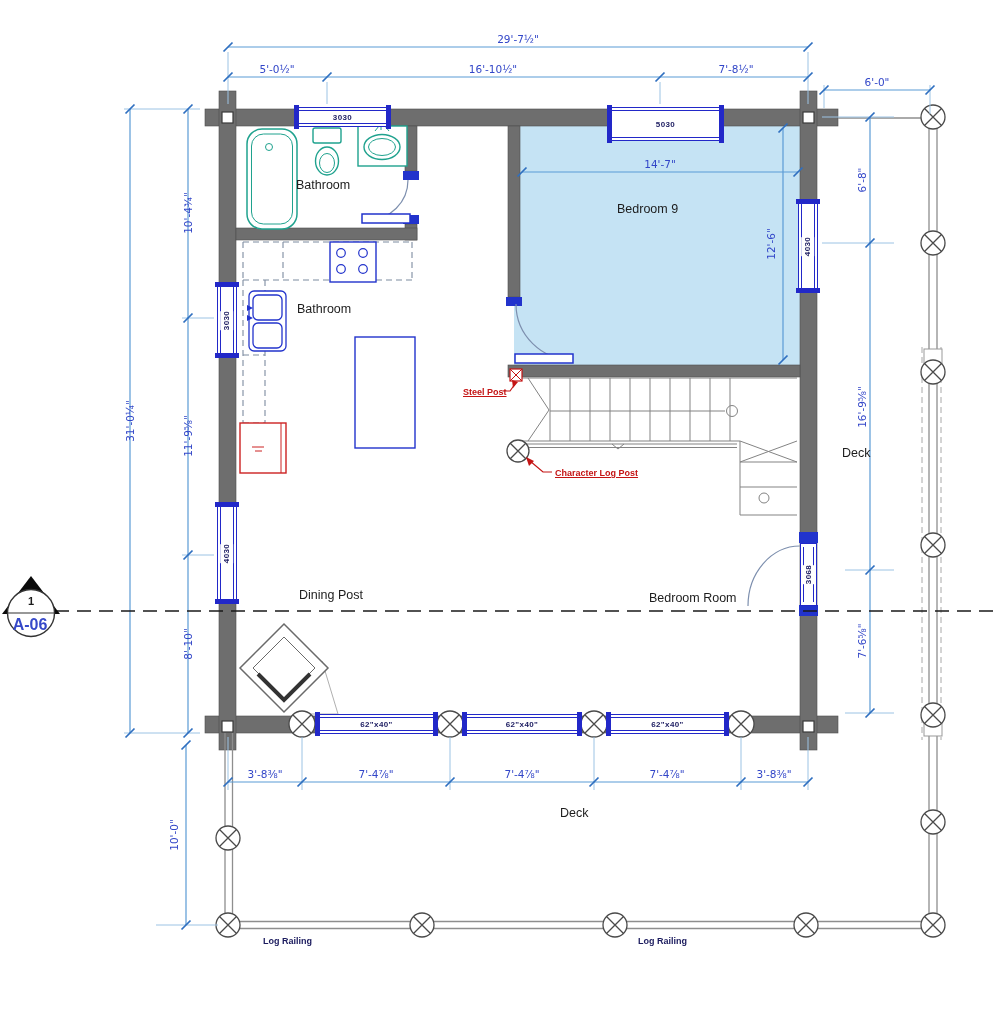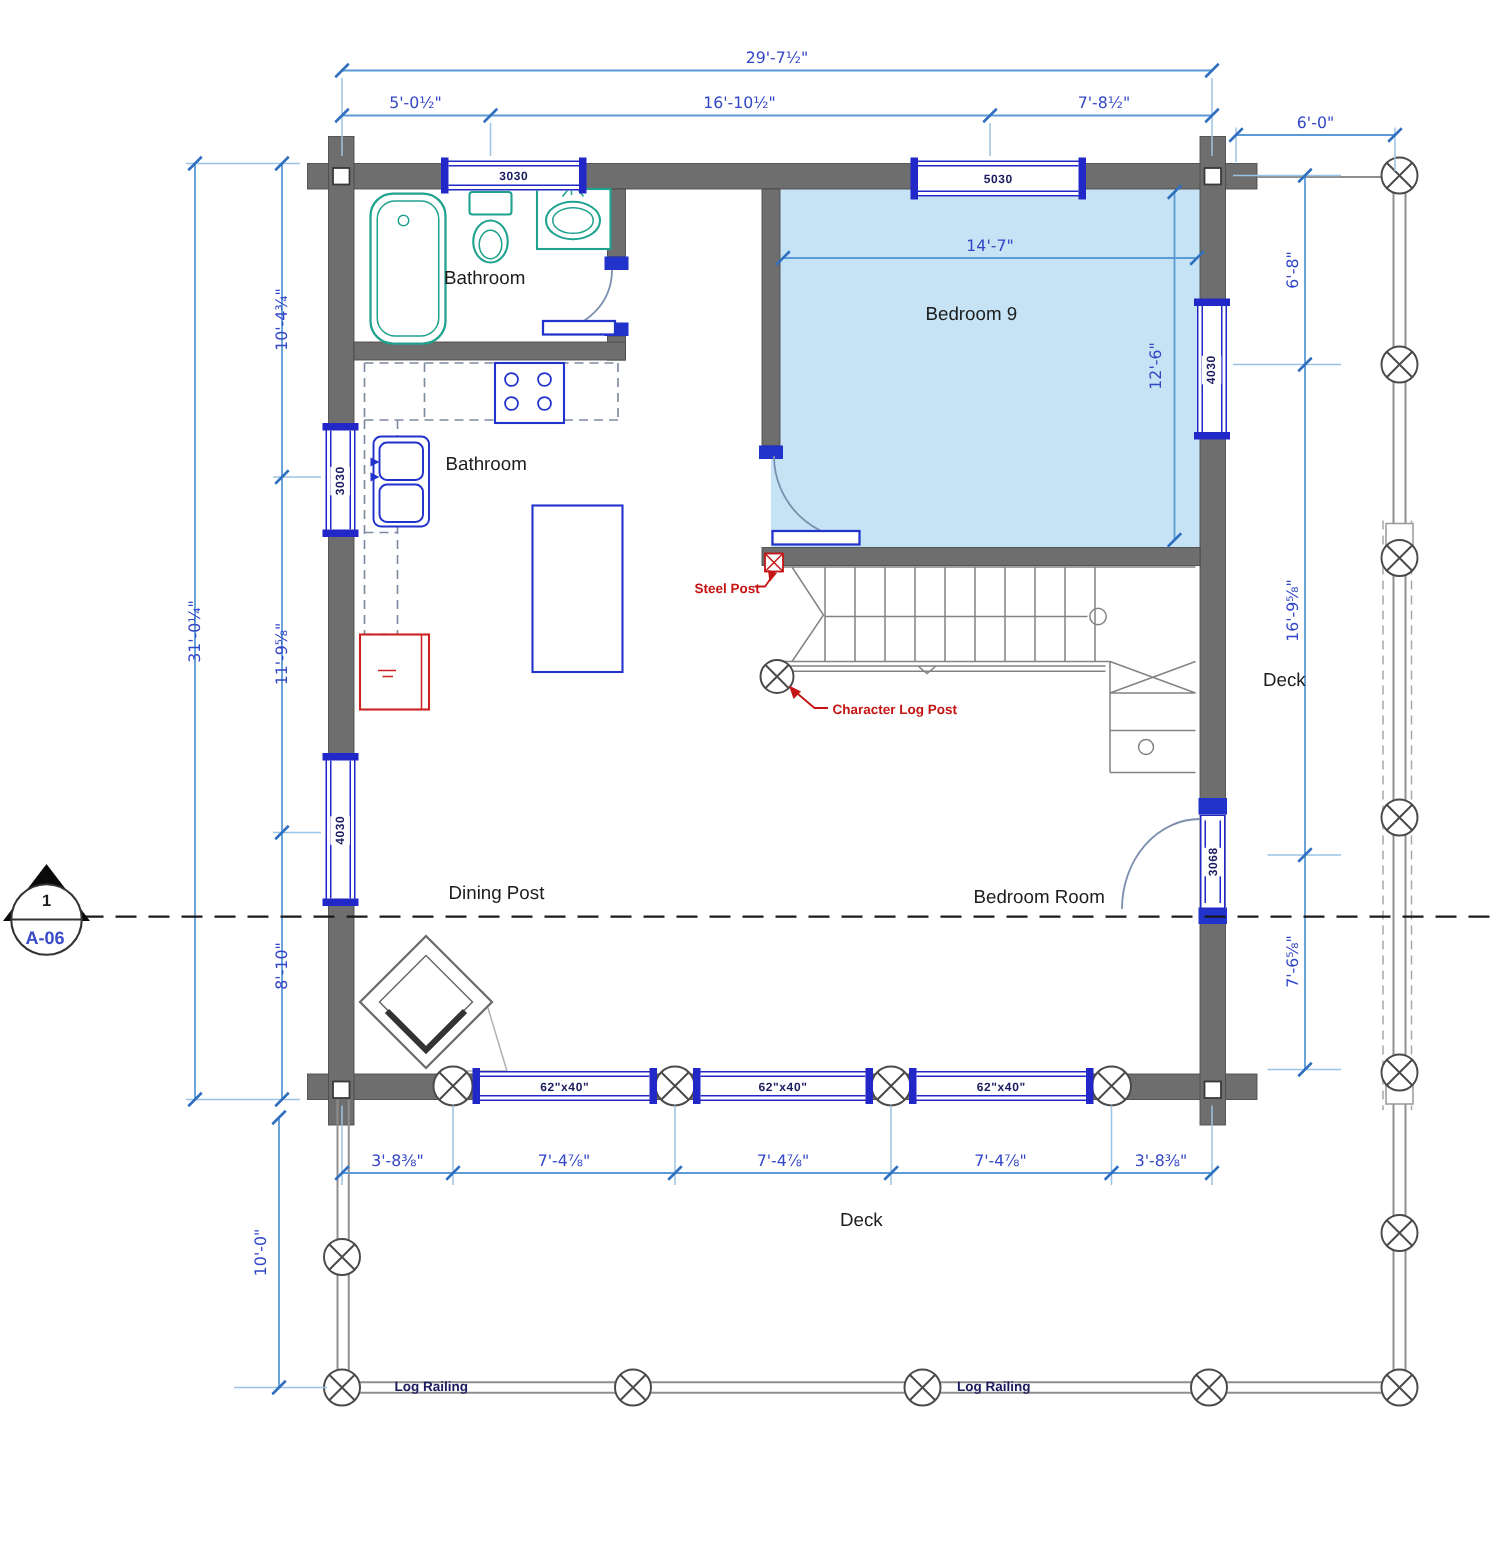--- a/index.html
+++ b/index.html
@@ -17,26 +17,26 @@
         color:#1b1b60;letter-spacing:.4px;white-space:nowrap;}
   .win.v .wlbl{transform:rotate(-90deg);padding:2px 0;}
   
   .dimlbl{position:absolute;color:#3246c8;font:10.5px "DejaVu Sans",sans-serif;white-space:nowrap;
           transform:translate(-50%,-100%);z-index:8;}
   .dimlbl.v{transform:translate(-50%,-50%) rotate(-90deg);}
   
   .room{position:absolute;color:#1c1c1c;font:12.5px "Liberation Sans",sans-serif;white-space:nowrap;
         transform:translate(0,-50%);z-index:8;}
   .redlbl{position:absolute;color:#c41414;font:700 9px "Liberation Sans",sans-serif;white-space:nowrap;
-        transform:translate(0,-50%);z-index:8;}
+        transform:translate(0,-50%);z-index:8;text-decoration:underline;}
   .raillbl{position:absolute;color:#1b1b5e;font:700 9px "Liberation Sans",sans-serif;white-space:nowrap;
-        transform:translate(0,-50%);z-index:8;}
+        transform:translate(0,-50%);z-index:8;margin-top:17px;}
   .seclbl{position:absolute;transform:translate(-50%,-50%);font:700 11px "Liberation Sans",sans-serif;
         color:#1c1c1c;z-index:9;}
-  .seclbl.blue{color:#3649c9;font-size:12px;}
+  .seclbl.blue{color:#3649c9;font-size:16px;}
   .title{position:absolute;left:563px;top:998px;transform:translateX(-50%);color:#161616;
         font:600 21px "Liberation Sans",sans-serif;letter-spacing:.5px;white-space:nowrap;z-index:8;}
 </style>
 </head>
 <body>
 
 <div class="plan">
 
 <svg width="1000" height="1031" viewBox="0 0 1000 1031">
 
@@ -265,21 +265,21 @@
     <circle cx="31" cy="613" r="23.5" fill="#fff" stroke="#333" stroke-width="1.4"></circle>
     <line x1="8" y1="613" x2="54" y2="613" stroke="#333" stroke-width="1.2"></line>
   </g>
 </svg>
 
 <div class="win h" style="left:295px;top:107px;width:95px;height:20px">
   <i class="cap" style="left:-2px;top:-3px;bottom:-3px;width:5px"></i>
   <i class="cap" style="right:-2px;top:-3px;bottom:-3px;width:5px"></i>
   <span class="wlbl">3030</span>
 </div>
-<div class="win h" style="left:608px;top:107px;width:115px;height:24px">
+<div class="win h" style="left:608px;top:107px;width:115px;height:34px">
   <i class="cap" style="left:-2px;top:-3px;bottom:-3px;width:5px"></i>
   <i class="cap" style="right:-2px;top:-3px;bottom:-3px;width:5px"></i>
   <span class="wlbl">5030</span>
 </div>
 <div class="win v" style="left:798px;top:200px;width:20px;height:92px">
   <i class="cap" style="top:-2px;left:-3px;right:-3px;height:5px"></i>
   <i class="cap" style="bottom:-2px;left:-3px;right:-3px;height:5px"></i>
   <span class="wlbl">4030</span>
 </div>
 <div class="win v" style="left:217px;top:283px;width:20px;height:74px">

